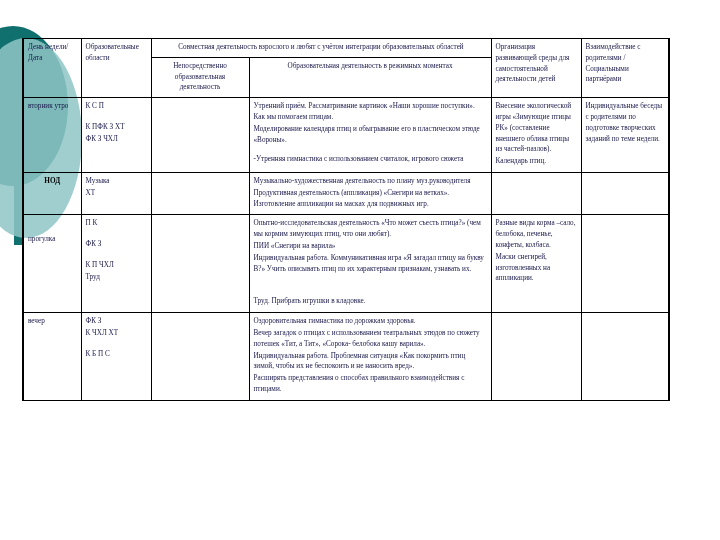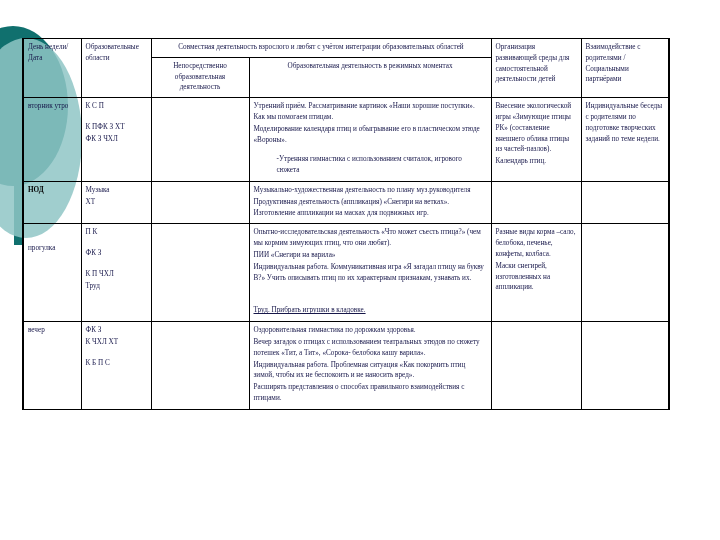--- a/index.html
+++ b/index.html
@@ -90,34 +90,34 @@
     font-size: 7.2px;
     color: #1b1b4f;
   }
   .hdr-left {
     text-align: left;
   }
   td.daycell {
     font-size: 7.2px;
     color: #1b1b4f;
   }
-  td.daycell.bold { font-weight: bold; color: #000; }
+  td.daycell.bold { font-weight: bold; color: #000; text-align: center; }
   td.areacell {
     font-size: 8px;
     color: #000;
     line-height: 1.9;
     font-family: Liberation Serif, serif;
   }
   td.bodycell { color: #2b2b6e; }
   td.envcell  { color: #3a2b6e; }
   td.parcell  { color: #4a2b6e; font-size: 6.6px; line-height: 1.6; font-family: Liberation Serif, serif; }
 
   .p { margin: 0 0 1px 0; }
-  .p.gap { margin-top: 9px; margin-left: 23px; }
-  .p.gap-lg { margin-top: 22px; text-decoration: underline; }
+  .p.gap { margin-top: 9px; }
+  .p.gap-lg { margin-top: 22px; }
   .spacer-sm { height: 9px; }
   .spacer-md { height: 16px; }
 
   .lastrow td { border-bottom: 2px solid #000; }
   .firstcol { border-left: 2px solid #000 !important; }
   .lastcol  { border-right: 2px solid #000 !important; }
 </style>
 </head>
 <body>
 

